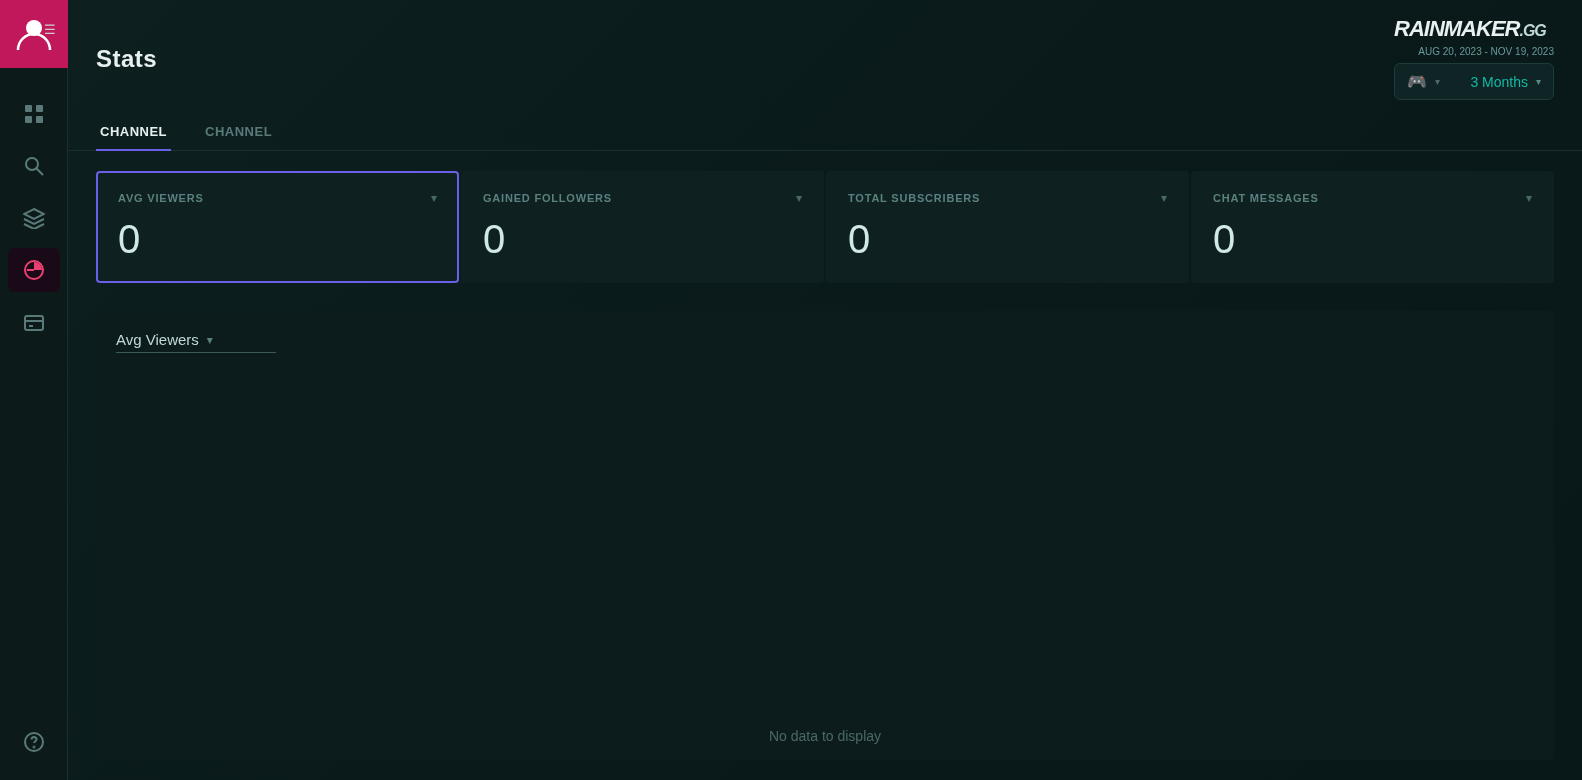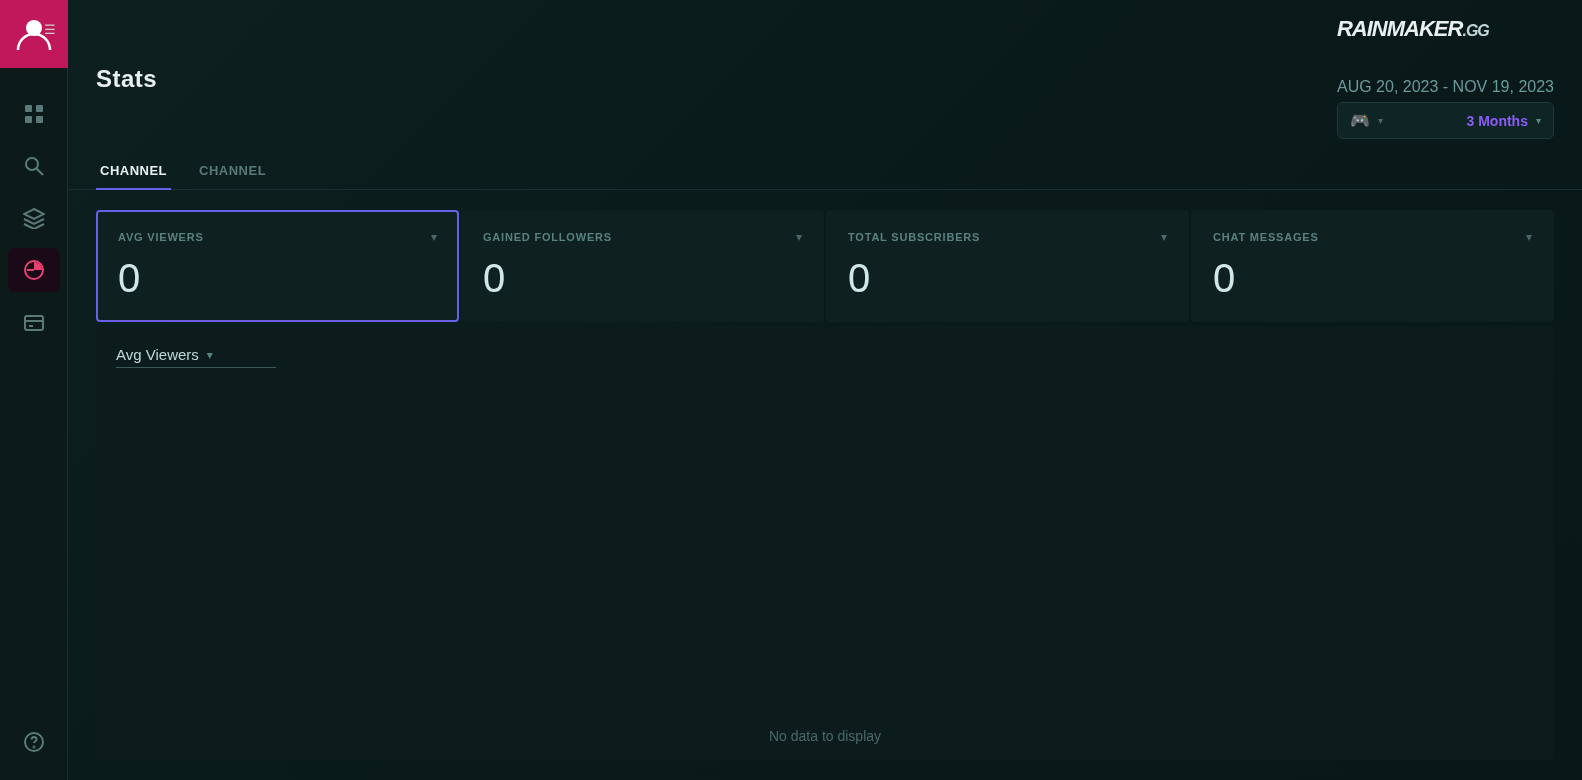--- a/index.html
+++ b/index.html
@@ -101,21 +101,21 @@
       padding: 8px 12px;
       cursor: pointer;
       min-width: 160px;
     }
 
     
     .tabs {
       display: flex;
       padding: 0 28px;
       border-bottom: 1px solid #1a3030;
-      gap: 24px;
+      gap: 30px;
       margin-bottom: 0;
     }
 
     .tab {
       padding: 10px 4px;
       font-size: 13px;
       font-weight: 600;
       cursor: pointer;
       letter-spacing: 0.5px;
       color: #5a7a7a;
@@ -127,21 +127,21 @@
       color: #e8f0f0;
       border-bottom: 2px solid #6a60e8;
     }
 
     
     .content {
       flex: 1;
       padding: 20px 28px;
       display: flex;
       flex-direction: column;
-      gap: 4px;
+      gap: 28px;
       overflow: hidden;
     }
 
     
     .stats-cards {
       display: grid;
       grid-template-columns: repeat(4, 1fr);
       gap: 2px;
     }
 
@@ -358,26 +358,26 @@
     <div class="header-top-right">
 
       <div style="text-align:right;">
         <div style="font-size:22px;font-weight:900;color:#e8f0f0;letter-spacing:-1px;font-style:italic;font-family:'Arial Black',sans-serif;text-transform:uppercase;line-height:1;">
           <span>RAINMAKER</span><span style="color:#c0d8d8;font-size:16px;">.GG</span>
         </div>
       </div>
 
       <div class="header-top-right-inner">
         <div style="text-align:right;">
-          <div style="font-size:16px;color:#6a9a9a;margin-bottom:6px;margin-top:32px;">AUG 20, 2023 - NOV 19, 2023</div>
+          <div style="font-size:10px;color:#6a9a9a;margin-bottom:6px;">AUG 20, 2023 - NOV 19, 2023</div>
           <div class="period-selector">
 
             <span style="color:#5a8a8a;font-size:16px;">🎮</span>
             <span style="color:#4a6868;font-size:10px;">▾</span>
-            <span style="font-size:14px;color:#8b5cf6;flex:1;margin-left:4px;font-weight:bold;">3 Months</span>
+            <span style="font-size:14px;color:#14b8a6;flex:1;margin-left:4px;">3 Months</span>
             <span style="color:#5a8a8a;font-size:10px;">▾</span>
           </div>
         </div>
       </div>
     </div>
   </div>
 
   <div class="tabs">
     <div class="tab active">CHANNEL</div>
     <div class="tab">CHANNEL</div>

